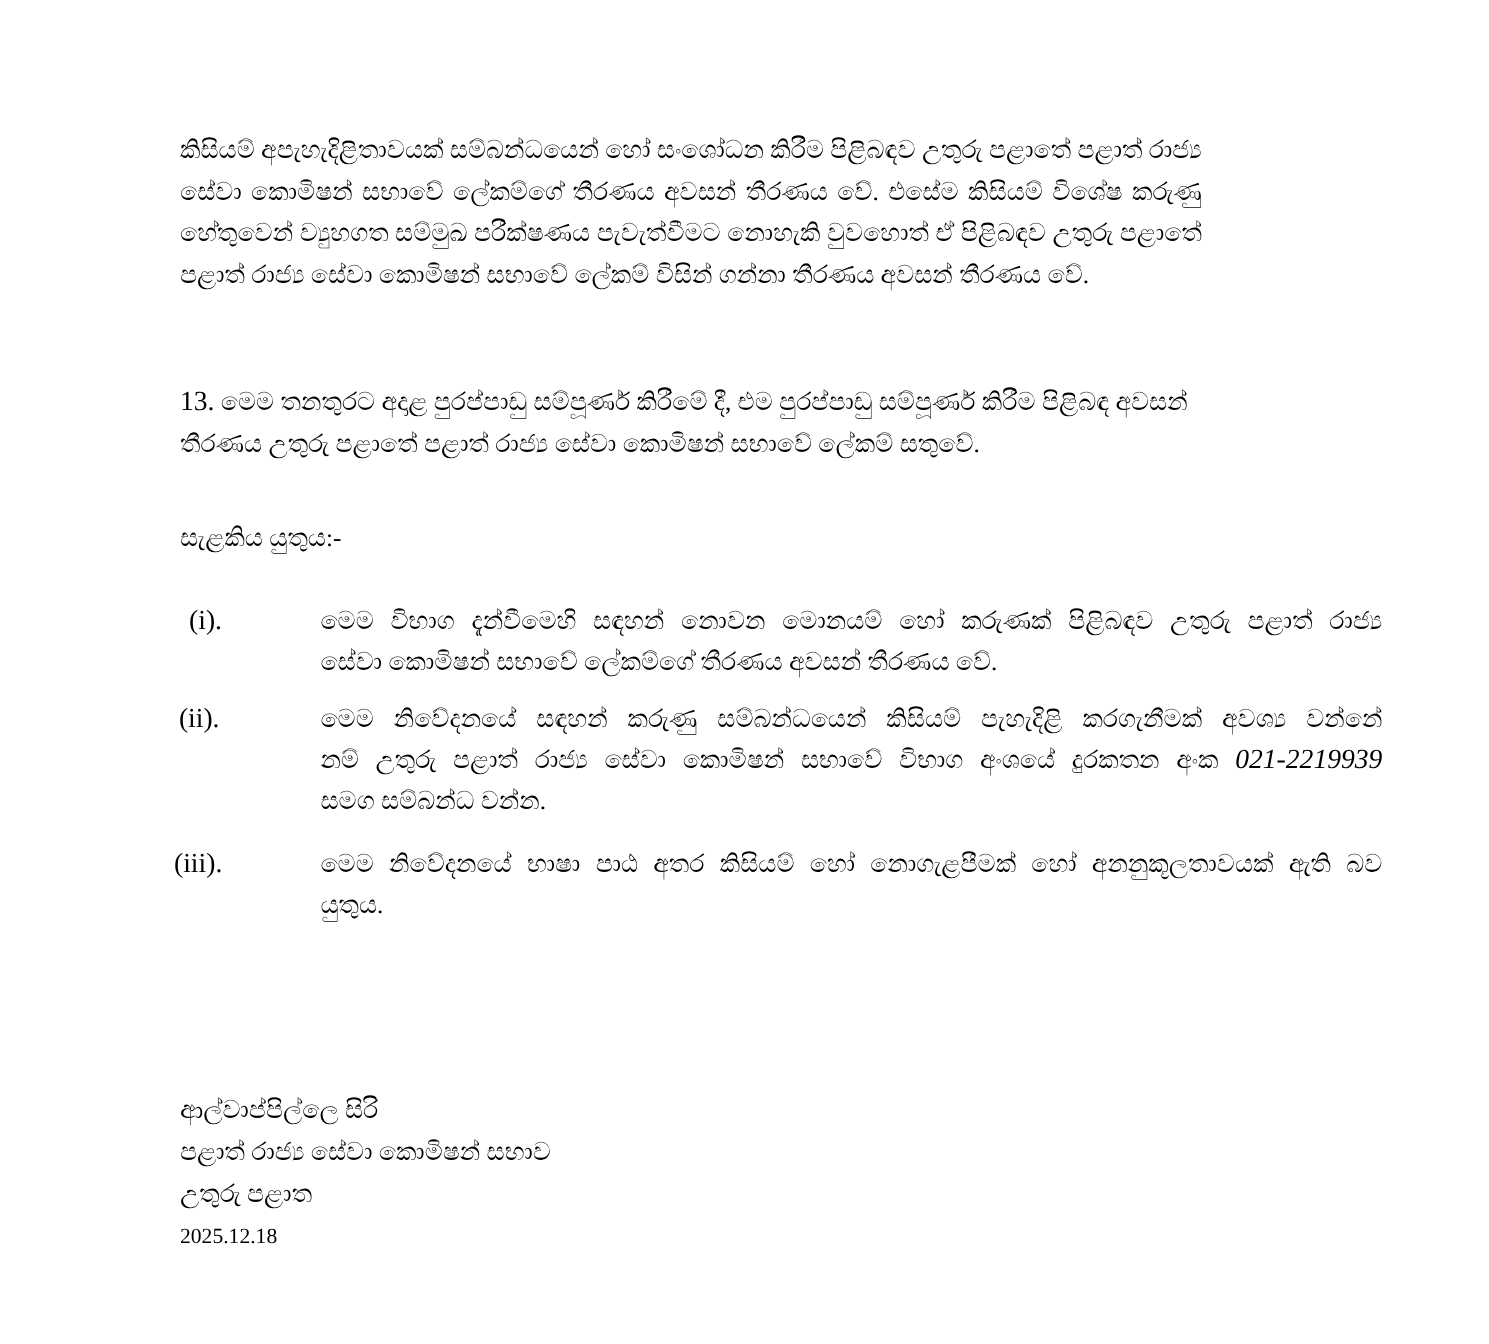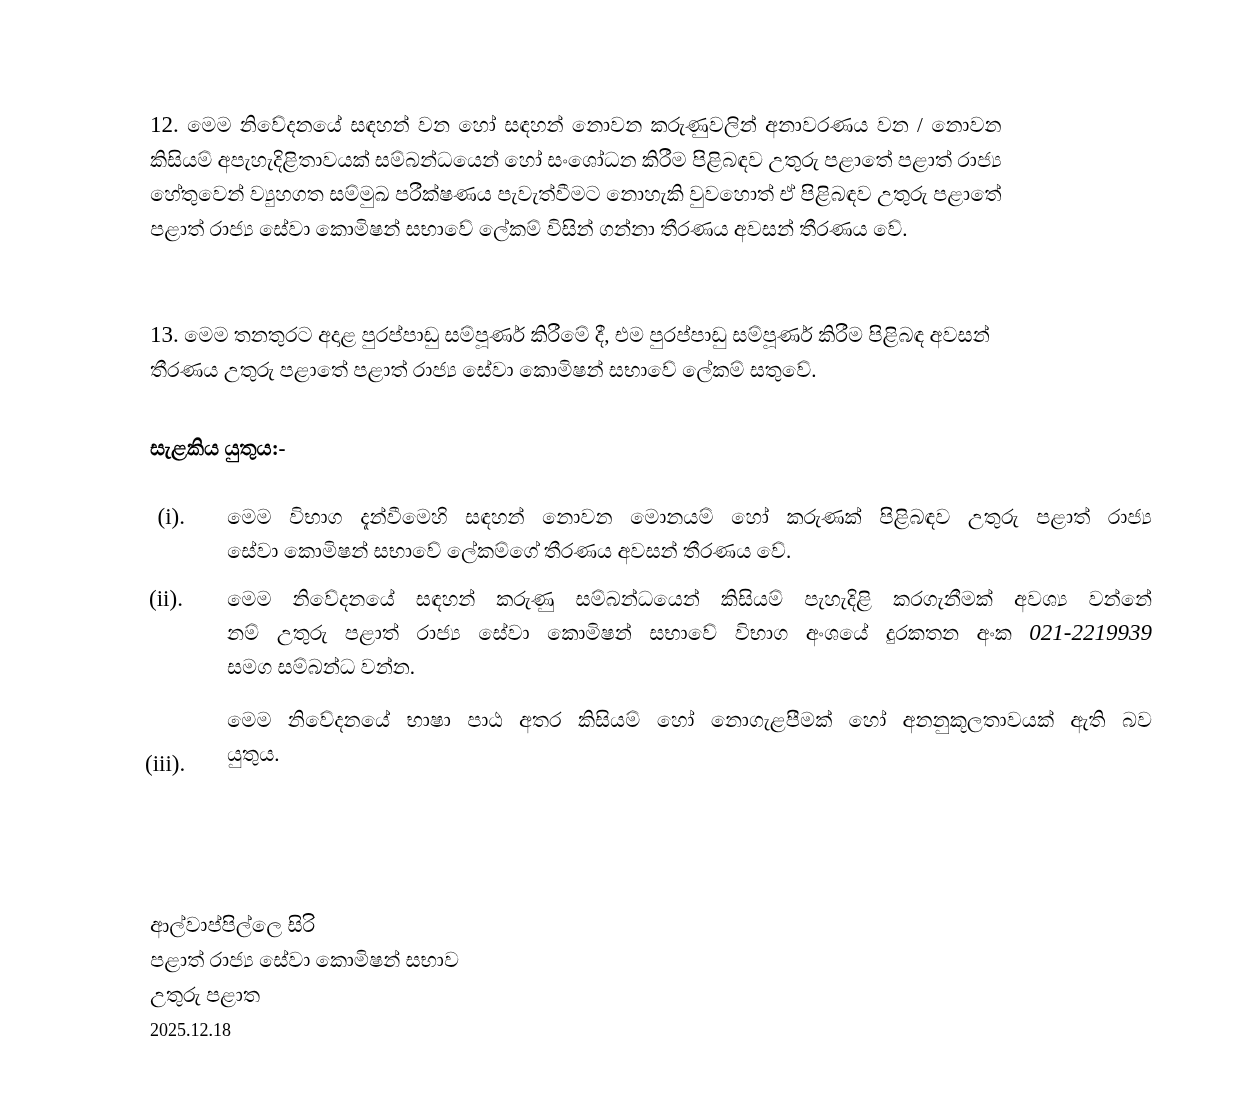--- a/index.html
+++ b/index.html
@@ -40,21 +40,21 @@
   .para .line.last {
     text-align-last: left;
   }
   #p12 { position: absolute; top: 0; }
   #p13 { position: absolute; top: 210px; }
   .heading {
     position: absolute;
     top: 328px;
     left: 0;
     font-size: 21px;
-    font-weight: bold;
+    font-weight: normal;
     margin: 0;
   }
   .note-list {
     position: absolute;
     left: 0;
     top: 392px;
     width: 1002px;
     margin: 0;
     padding: 0;
     list-style: none;
@@ -67,33 +67,34 @@
   .note .marker {
     position: absolute;
     width: 38px;
     text-align: right;
     font-family: "Liberation Serif", serif;
     font-size: 23px;
     line-height: 34px;
   }
   .note .marker.i { left: -3px; }
   .note .marker.ii { left: -3px; text-align: center; }
-  .note .marker.iii { left: -5px; margin-top: 44px; }
+  .note .marker.iii { left: -5px; }
   .note .body {
     position: absolute;
     left: 77px;
     width: 925px;
     font-size: 21px;
     line-height: 34px;
   }
   .note .body .line {
     display: block;
     white-space: nowrap;
     text-align: justify;
     text-align-last: justify;
+    margin-left: 40px;
   }
   .note .body .line.last {
     text-align-last: left;
   }
   #note-1 { top: 0; }
   #note-2 { top: 82px; }
   #note-3 { top: 203px; }
   .phone {
     font-family: "Liberation Serif", serif;
     font-size: 23px;
@@ -116,22 +117,22 @@
   .signature div {
     white-space: nowrap;
   }
 </style>
 </head>
 <body>
 
 <div class="page">
 
   <div class="para" id="p12">
-    <span class="line"><span class="num">12.</span> <span>මෙම නිවේදනයේ සඳහන් වන හෝ සඳහන් නොවන කරුණුවලින් අනාවරණය වන / නොවන</span></span>
     <span class="line">කිසියම් අපැහැදිළිතාවයක් සම්බන්ධයෙන් හෝ සංශෝධන කිරීම පිළිබඳව උතුරු පළාතේ පළාත් රාජ්‍ය</span>
+    <span class="line">සේවා කොමිෂන් සභාවේ ලේකම්ගේ තීරණය අවසන් තීරණය වේ. එසේම කිසියම් විශේෂ කරුණු</span>
     <span class="line">හේතුවෙන් ව්‍යුහගත සම්මුඛ පරීක්ෂණය පැවැත්වීමට නොහැකි වුවහොත් ඒ පිළිබඳව උතුරු පළාතේ</span>
     <span class="line last">පළාත් රාජ්‍ය සේවා කොමිෂන් සභාවේ ලේකම් විසින් ගන්නා තීරණය අවසන් තීරණය වේ.</span>
   </div>
 
   <div class="para" id="p13">
     <span class="line"><span class="num">13.</span> <span>මෙම තනතුරට අදාළ පුරප්පාඩු සම්පූර්ණ කිරීමේ දී, එම පුරප්පාඩු සම්පූර්ණ කිරීම පිළිබඳ අවසන්</span></span>
     <span class="line last">තීරණය උතුරු පළාතේ පළාත් රාජ්‍ය සේවා කොමිෂන් සභාවේ ලේකම් සතුවේ.</span>
   </div>
 
   <div class="heading">සැළකිය යුතුය:-</div>

